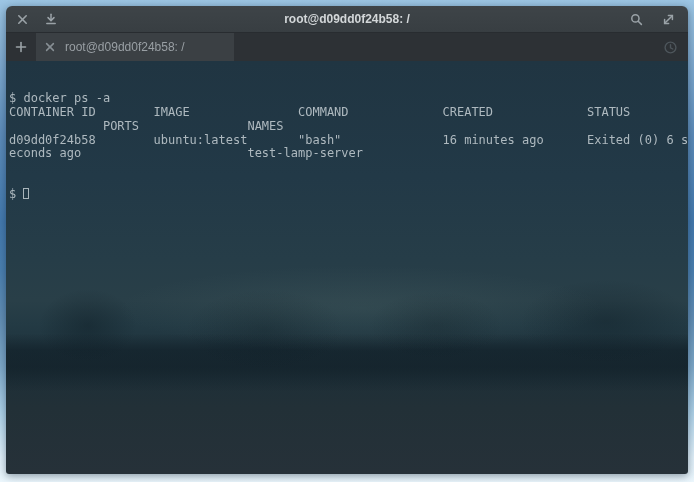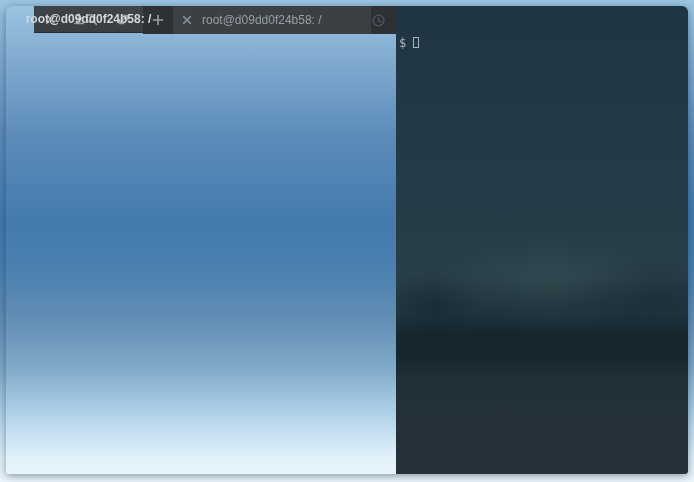--- a/index.html
+++ b/index.html
@@ -18,25 +18,24 @@
       #b0d3e9 86%,
       var(--desktop_bottom) 95%,
       #ecf7fd 100%);
   }
 
   .window {
     position: absolute;
     left: 6px; top: 6px;
     width: 682px; height: 468px;
     display: flex;
-    flex-direction: row;
+    flex-direction: column;
     border-radius: 6px 6px 3px 3px;
     overflow: hidden;
     box-shadow: 0 2px 9px rgba(15,35,55,0.45);
-    padding-left: 28px;
   }
 
   
   .titlebar {
     position: relative;
     height: 27px;
     flex: 0 0 27px;
     background: linear-gradient(180deg, var(--titlebar_bg) 0%, #383e42 100%);
     border-bottom: 1px solid #282c30;
     display: flex;
@@ -202,17 +201,22 @@
     <span class="history-btn">
       <svg width="15" height="15" viewBox="0 0 15 15" stroke="currentColor" stroke-width="1.4" stroke-linecap="round" fill="none">
         <circle cx="7.5" cy="7.5" r="5.4"></circle>
         <polyline points="7.5,4.6 7.5,7.8 9.8,9.0"></polyline>
       </svg>
     </span>
   </div>
 
   <div class="terminal">
     <div class="term-text">
+      <pre>$ docker ps -a
+CONTAINER ID        IMAGE               COMMAND             CREATED             STATUS
+             PORTS               NAMES
+d09dd0f24b58        ubuntu:latest       "bash"              16 minutes ago      Exited (0) 6 s
+econds ago                       test-lamp-server</pre>
       <div class="prompt-line"><span>$ </span><span class="cursor"></span></div>
     </div>
   </div>
 
 </div>
 
 </body></html>

